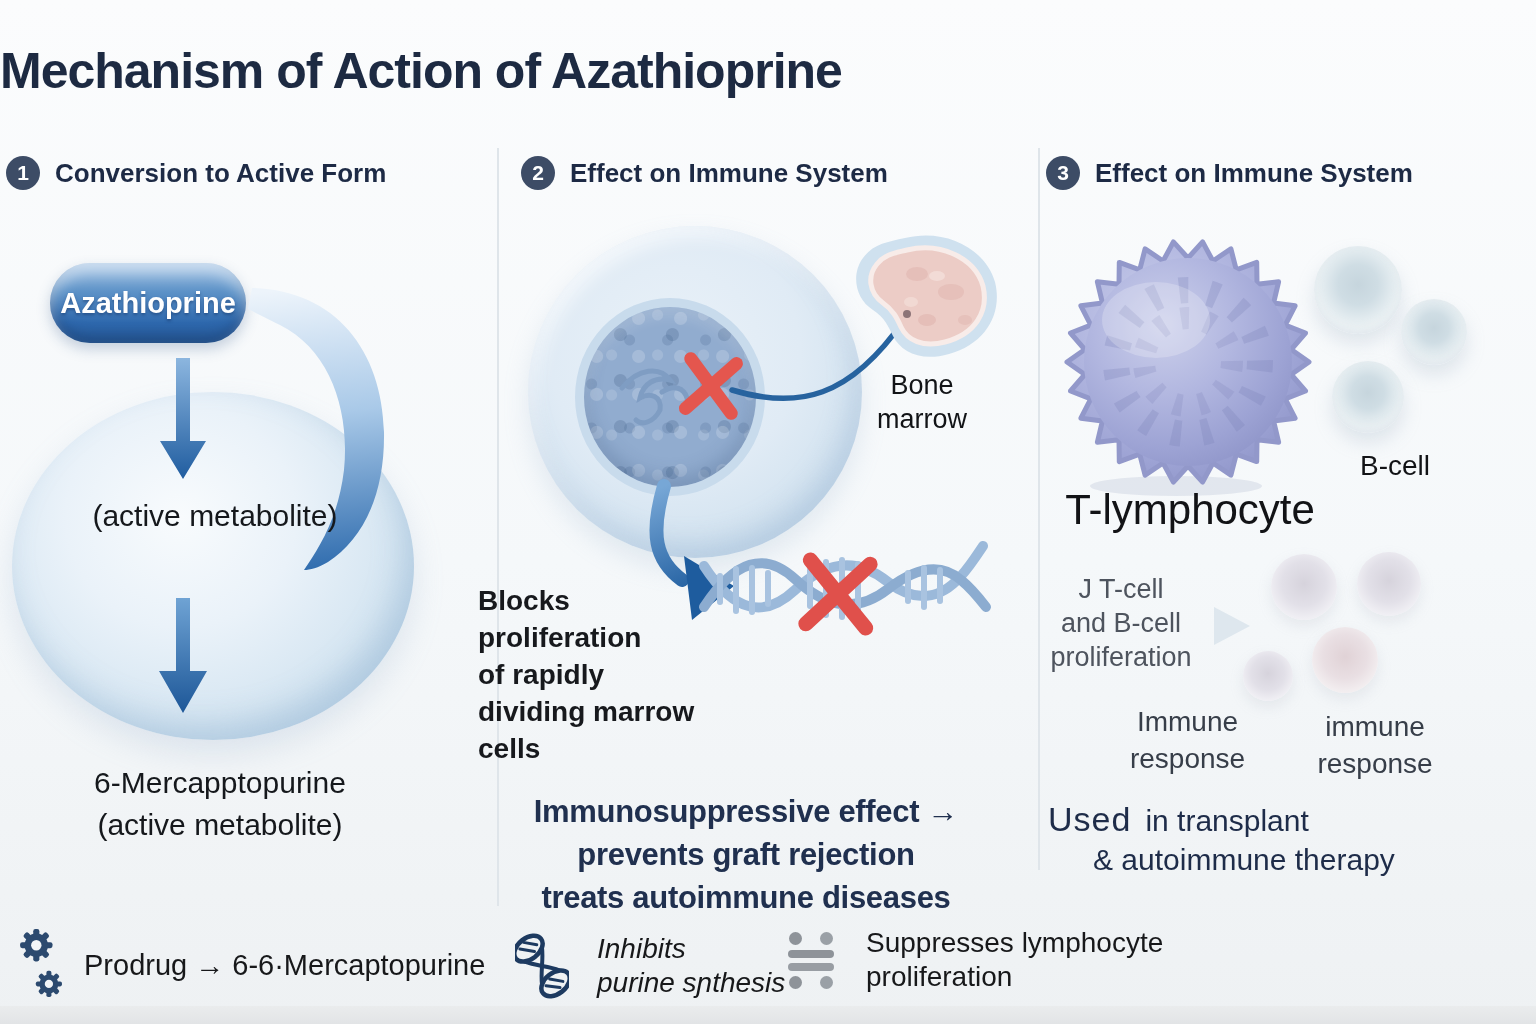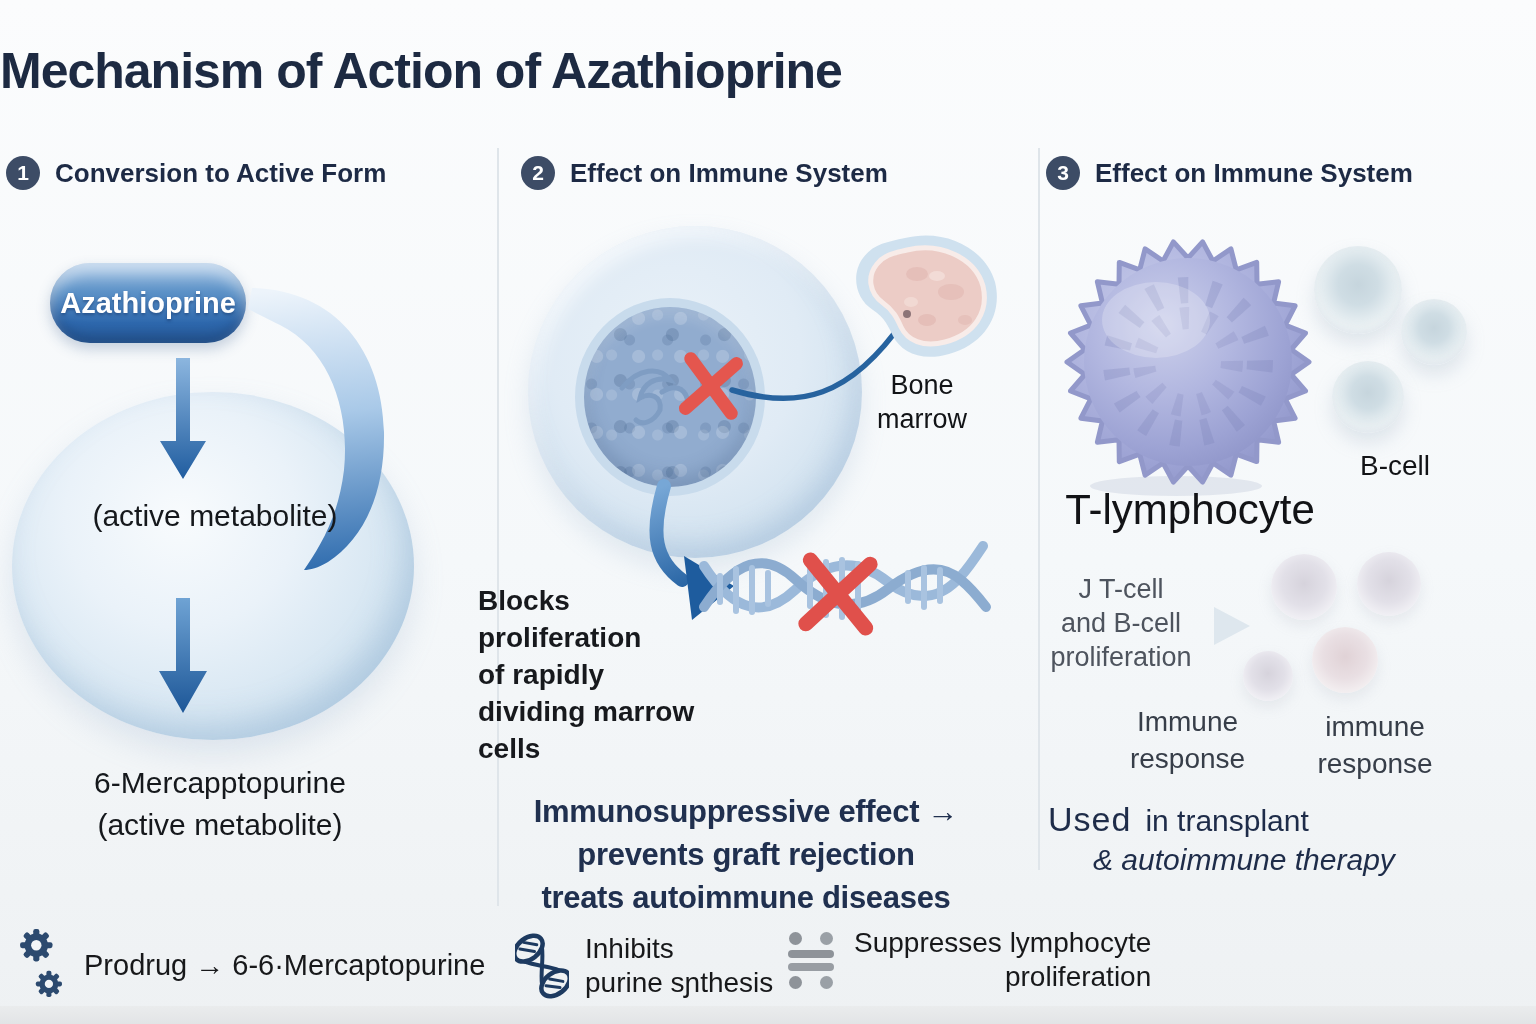--- a/index.html
+++ b/index.html
@@ -76,27 +76,27 @@
     font-size:42px;color:#121316;z-index:3;}
   .b-label{position:absolute;left:1320px;top:450px;width:150px;text-align:center;
     font-size:28px;color:#121316;z-index:3;}
   .prolif{position:absolute;left:1036px;top:572px;width:170px;text-align:center;
     font-size:27px;color:#4e545e;line-height:34px;z-index:3;}
   .imm{position:absolute;text-align:center;font-size:28px;color:#373e49;line-height:37px;z-index:3;}
   #imm1{left:1105px;top:703px;width:165px;}
   #imm2{left:1295px;top:708px;width:160px;}
   .used{position:absolute;left:1048px;top:800px;width:400px;font-size:30px;color:#1e2c49;z-index:3;}
   .used .used-word{font-size:34px;letter-spacing:1px;margin-right:14px;}
-  .used-l2{position:absolute;left:1093px;top:843px;width:360px;font-size:30px;color:#1e2c49;z-index:3;font-style:italic;}
+  .used-l2{position:absolute;left:1093px;top:843px;width:360px;font-size:30px;color:#1e2c49;z-index:3;}
 
   
   .fitem{position:absolute;display:flex;align-items:center;z-index:3;}
   #fitem-1{left:12px;top:920px;gap:18px;}
-  #fitem-2{left:515px;top:922px;gap:16px;}
-  #fitem-3{left:788px;top:926px;gap:20px;text-align:right;}
+  #fitem-2{left:515px;top:922px;gap:28px;font-style:italic;}
+  #fitem-3{left:788px;top:926px;gap:32px;}
   .ftext-1{font-size:29px;color:#17181a;}
   .fcol{display:flex;flex-direction:column;font-size:28px;color:#17181a;line-height:34px;}
   .dots-icon{display:flex;flex-direction:column;gap:5px;width:46px;align-items:center;}
   .drow{display:flex;width:100%;justify-content:space-between;padding:0 1px;box-sizing:border-box;}
   .dot{width:13px;height:13px;border-radius:50%;background:#8e9399;}
   .dot.alt{background:#9aa0a6;}
   .dbar{width:46px;height:8px;border-radius:4px;background:#8e9399;}
   .dbar.alt{background:#989da3;}
   .footer-band{position:absolute;left:0;top:1006px;width:1536px;height:18px;z-index:0;
     background:linear-gradient(180deg,#eaeced,#e2e4e6);}

